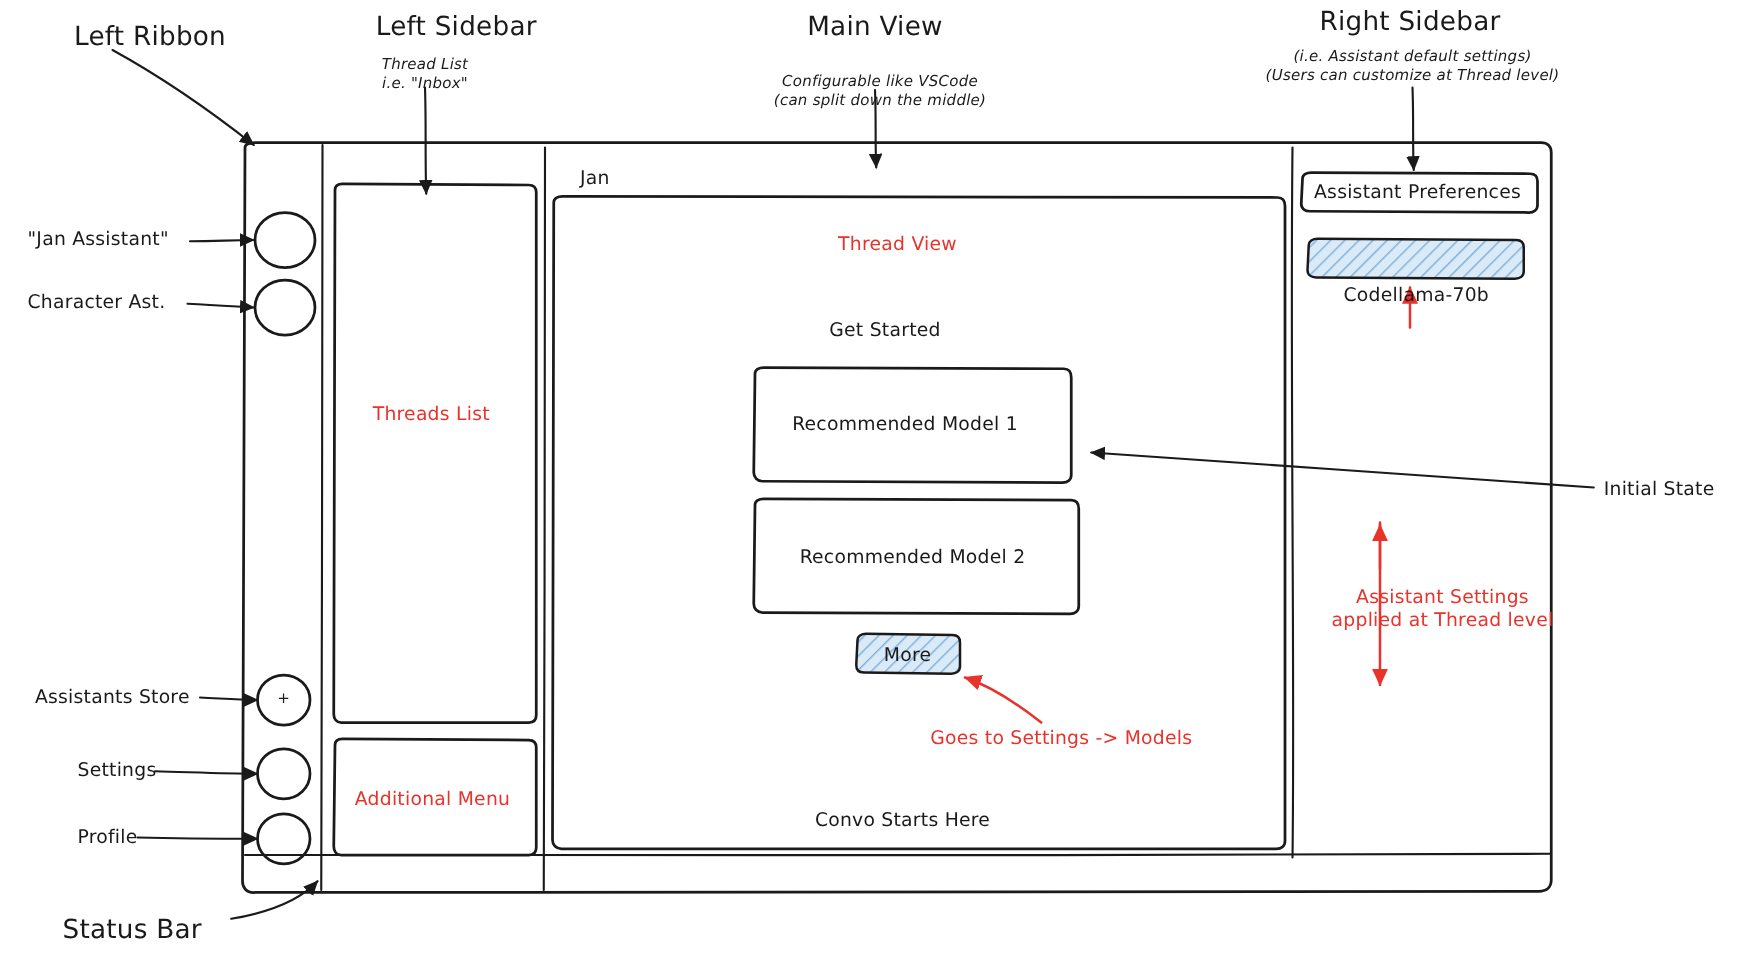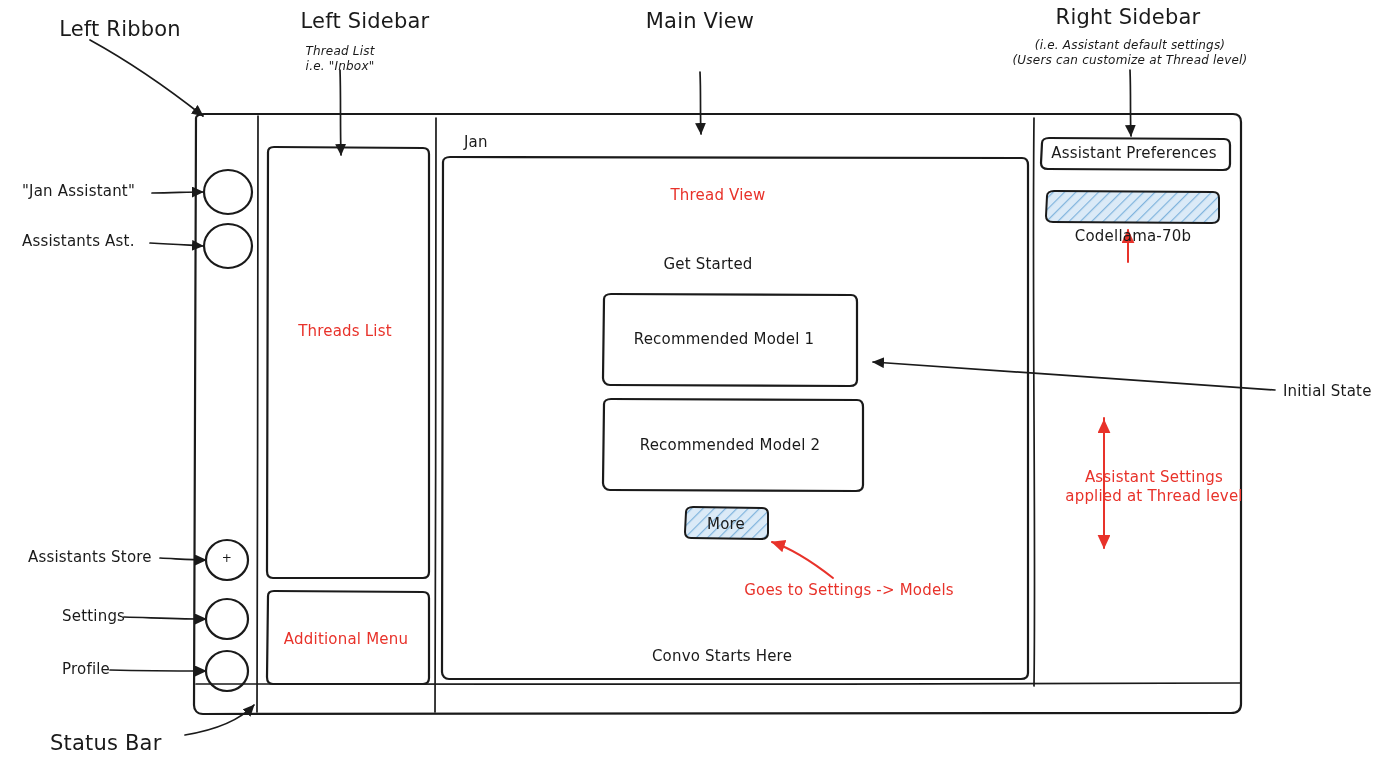--- a/index.html
+++ b/index.html
@@ -187,25 +187,27 @@
     </g>
   </svg>
 
   <div class="lbl big c" style="left:120px; top:16px;">Left Ribbon</div>
   <div class="lbl big c" style="left:321px; top:8px;margin-left:44px;">Left Sidebar</div>
   <div class="lbl big c" style="left:700px; top:8px;">Main View</div>
   <div class="lbl big c" style="left:1128px; top:4px;">Right Sidebar</div>
 
   <div class="lbl small c" style="left:340px; top:44px;">Thread List
 i.e. "Inbox"</div>
+  <div class="lbl small c" style="left:704px; top:58px;">Configurable like VSCode
+(can split down the middle)</div>
   <div class="lbl small c" style="left:1130px; top:38px;">(i.e. Assistant default settings)
 (Users can customize at Thread level)</div>
 
   <div class="lbl mid" style="left:22px; top:182px;">"Jan Assistant"</div>
-  <div class="lbl mid" style="left:22px; top:232px;">Assistants Ast.</div>
+  <div class="lbl mid" style="left:22px; top:232px;">Character Ast.</div>
   <div class="lbl mid" style="left:28px; top:548px;">Assistants Store</div>
   <div class="lbl mid" style="left:62px; top:607px;">Settings</div>
   <div class="lbl mid" style="left:62px; top:660px;">Profile</div>
   <div class="lbl big" style="left:50px; top:730px;">Status Bar</div>
 
   <div class="lbl mid" style="left:1283px; top:382px;">Initial State</div>
   <div class="lbl red mid c" style="left:1154px; top:468px;">Assistant Settings
 applied at Thread level</div>
   <div class="lbl red mid c" style="left:849px; top:581px;">Goes to Settings -&gt; Models</div>
 

